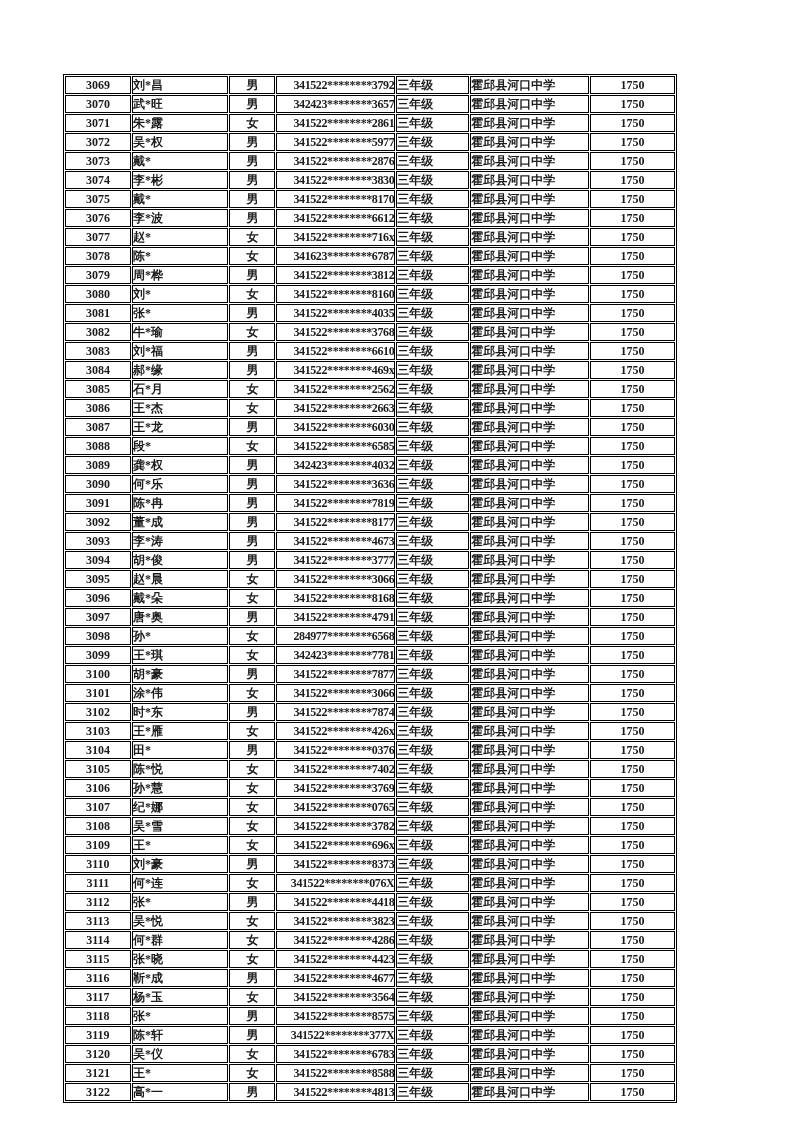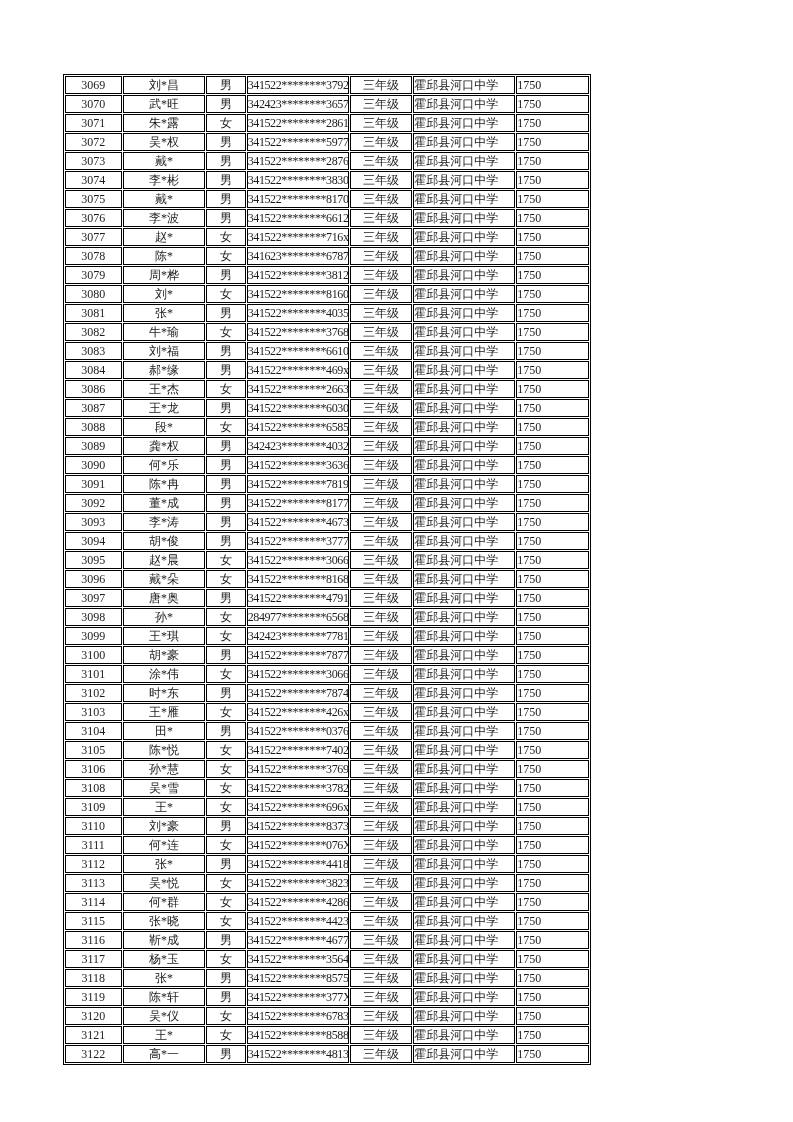--- a/index.html
+++ b/index.html
@@ -12,50 +12,51 @@
     position: relative;
     width: 793px;
     height: 1122px;
     background: #ffffff;
     overflow: hidden;
   }
   table.roster {
     position: absolute;
     left: 63px;
     top: 74px;
-    width: 528px;
+    width: 614px;
     table-layout: fixed;
     border-collapse: separate;
     border-spacing: 1px;
     border: 1px solid #000000;
     background: #ffffff;
     color: #1c1c1c;
+    font-weight: bold;
   }
   table.roster td {
     border: 1px solid #000000;
     height: 16px;
     line-height: 16px;
     font-size: 12px;
     padding: 0;
     overflow: hidden;
     white-space: nowrap;
     vertical-align: middle;
   }
   td.col-serial  { text-align: center; }
-  td.col-name    { text-align: center; padding-left: 4px; }
+  td.col-name    { text-align: left; padding-left: 4px; }
   td.col-gender  { text-align: center; }
   td.col-id_number {
     text-align: right;
     padding-left: 2px;
     font-size: 11.5px;
     letter-spacing: -0.4px;
   }
-  td.col-grade   { text-align: center; }
+  td.col-grade   { }
   td.col-school  { text-align: left; font-size: 11.5px; }
-  td.col-amount  { }
+  td.col-amount  { text-align: center; }
 </style>
 </head>
 <body>
 
 <div class="page">
   <table class="roster">
     <colgroup>
       <col style="width:56px">
       <col style="width:82px">
       <col style="width:39px">
@@ -203,20 +204,29 @@
         <tr>
           <td class="col-serial">3084</td>
           <td class="col-name">郝*缘</td>
           <td class="col-gender">男</td>
           <td class="col-id_number">341522********469x</td>
           <td class="col-grade">三年级</td>
           <td class="col-school">霍邱县河口中学</td>
           <td class="col-amount">1750</td>
         </tr>
         <tr>
+          <td class="col-serial">3085</td>
+          <td class="col-name">石*月</td>
+          <td class="col-gender">女</td>
+          <td class="col-id_number">341522********2562</td>
+          <td class="col-grade">三年级</td>
+          <td class="col-school">霍邱县河口中学</td>
+          <td class="col-amount">1750</td>
+        </tr>
+        <tr>
           <td class="col-serial">3086</td>
           <td class="col-name">王*杰</td>
           <td class="col-gender">女</td>
           <td class="col-id_number">341522********2663</td>
           <td class="col-grade">三年级</td>
           <td class="col-school">霍邱县河口中学</td>
           <td class="col-amount">1750</td>
         </tr>
         <tr>
           <td class="col-serial">3087</td>
@@ -387,20 +397,29 @@
           <td class="col-id_number">341522********7402</td>
           <td class="col-grade">三年级</td>
           <td class="col-school">霍邱县河口中学</td>
           <td class="col-amount">1750</td>
         </tr>
         <tr>
           <td class="col-serial">3106</td>
           <td class="col-name">孙*慧</td>
           <td class="col-gender">女</td>
           <td class="col-id_number">341522********3769</td>
+          <td class="col-grade">三年级</td>
+          <td class="col-school">霍邱县河口中学</td>
+          <td class="col-amount">1750</td>
+        </tr>
+        <tr>
+          <td class="col-serial">3107</td>
+          <td class="col-name">纪*娜</td>
+          <td class="col-gender">女</td>
+          <td class="col-id_number">341522********0765</td>
           <td class="col-grade">三年级</td>
           <td class="col-school">霍邱县河口中学</td>
           <td class="col-amount">1750</td>
         </tr>
         <tr>
           <td class="col-serial">3108</td>
           <td class="col-name">吴*雪</td>
           <td class="col-gender">女</td>
           <td class="col-id_number">341522********3782</td>
           <td class="col-grade">三年级</td>

